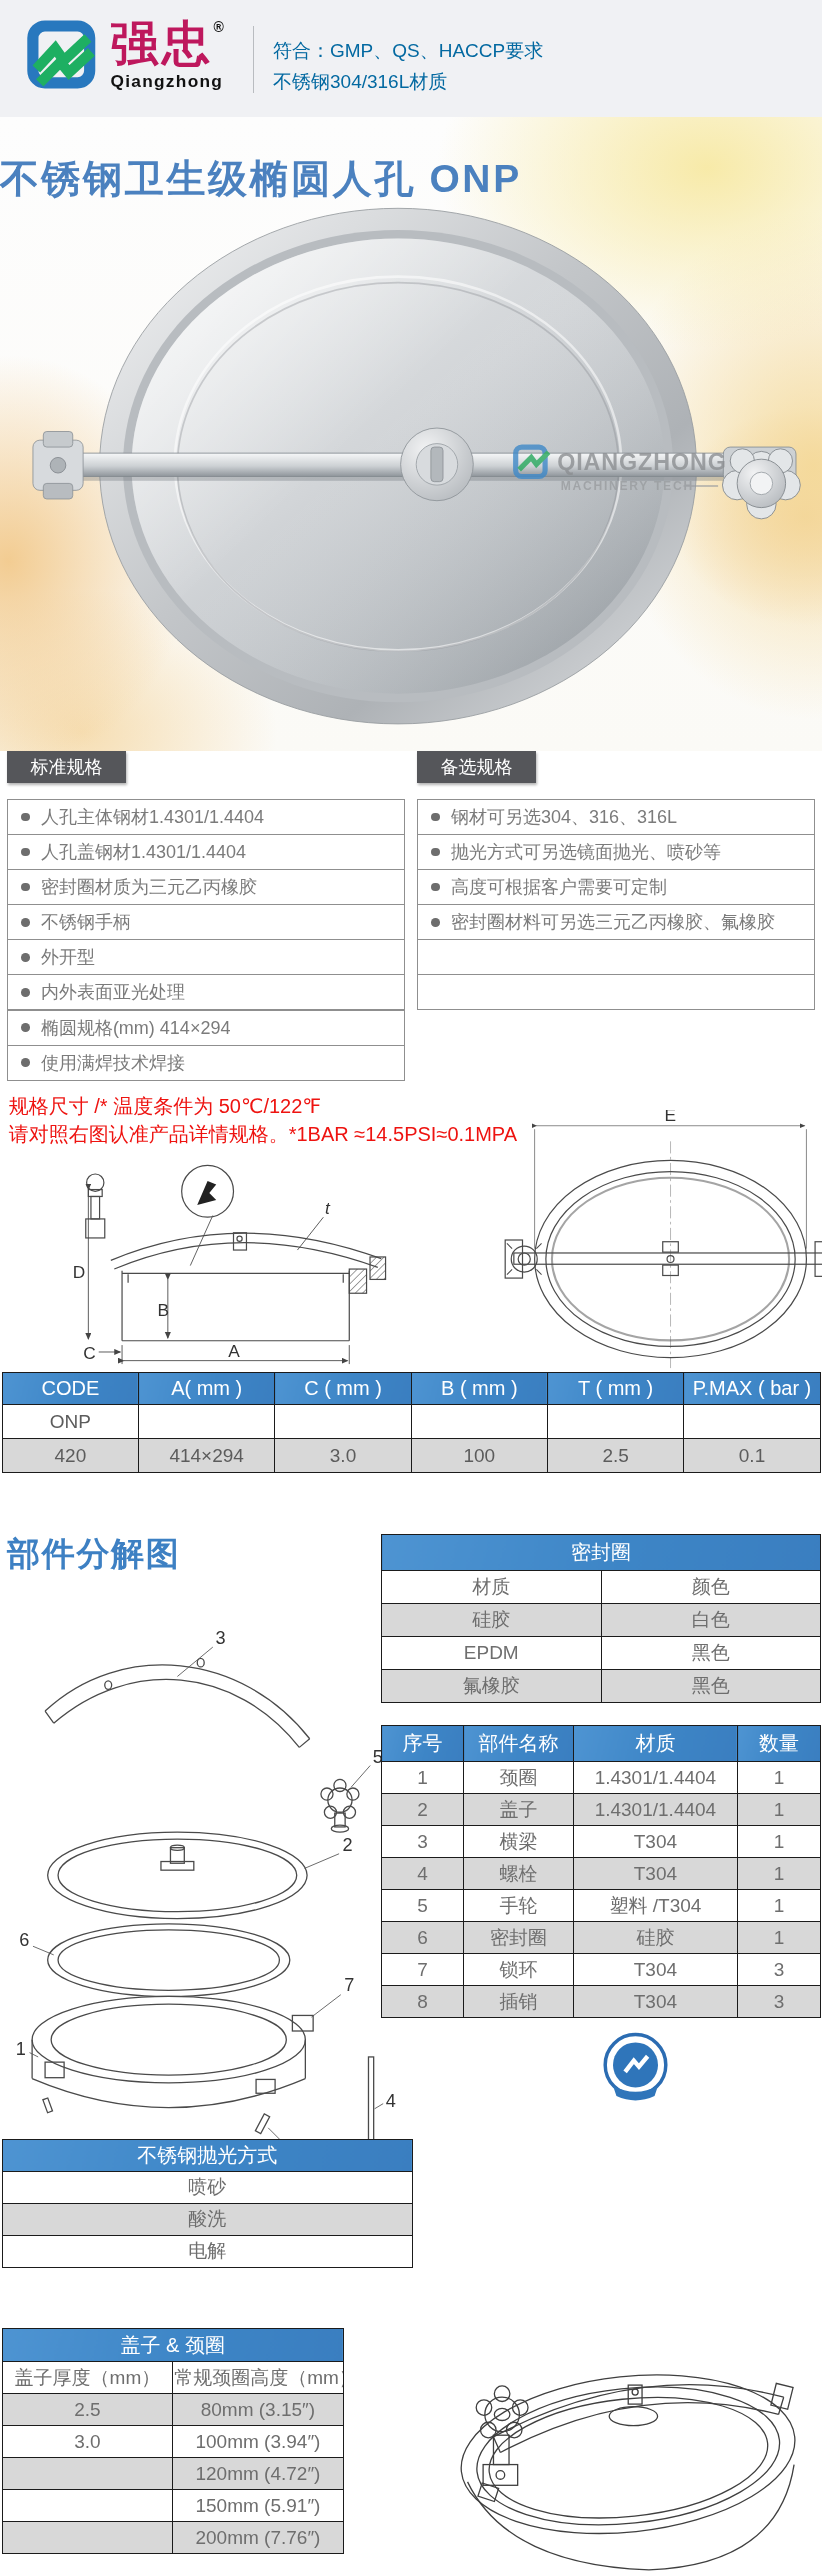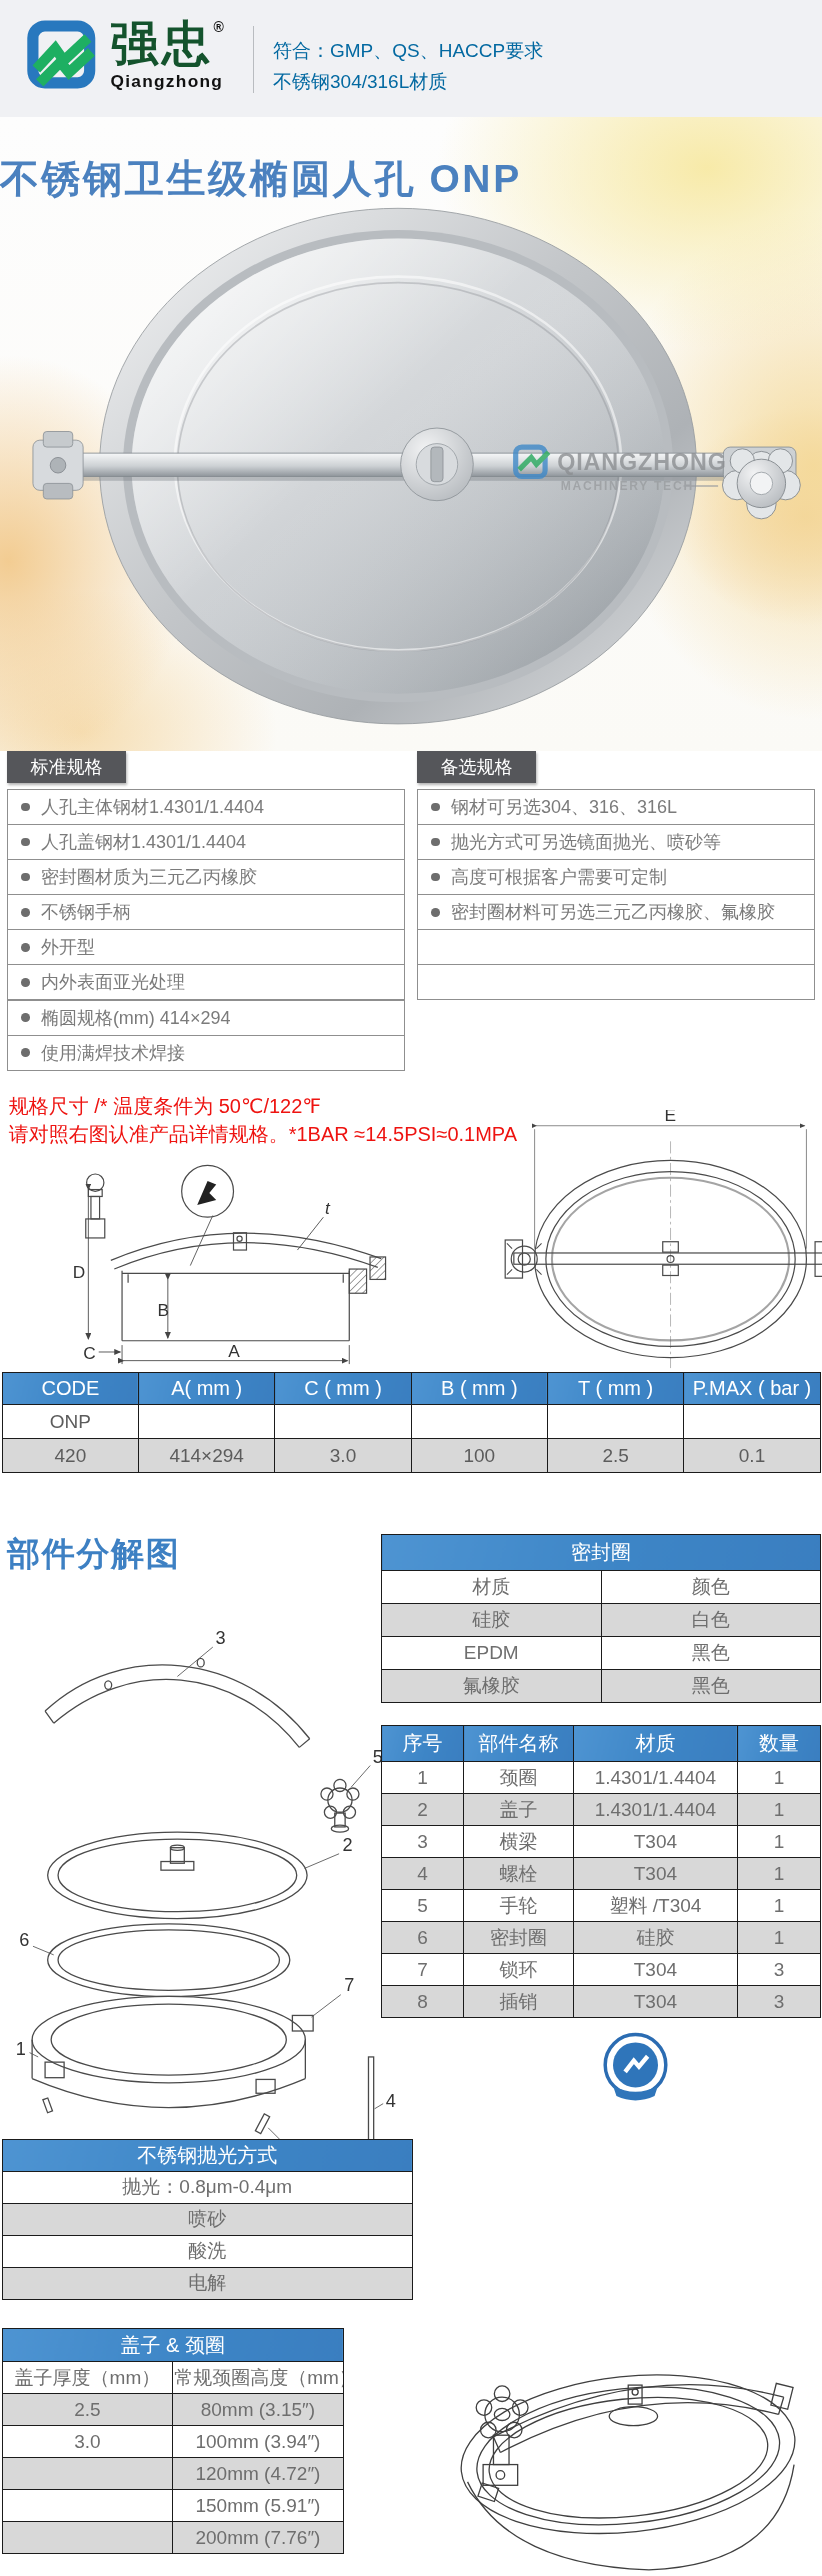--- a/index.html
+++ b/index.html
@@ -3,21 +3,21 @@
 <meta charset="utf-8">
 <style>
   html,body{margin:0;padding:0;background:#ffffff;}
   .page{position:relative;width:822px;height:2576px;margin:0 auto;background:#fff;
         font-family:"Liberation Sans","DejaVu Sans",sans-serif;overflow:hidden;}
 
   
   .top-header{position:absolute;left:0;top:0;width:822px;height:117px;background:#f0f1f4;}
   .logo-wrap{position:absolute;left:26px;top:19px;display:flex;align-items:flex-start;}
   .logo-text{margin-left:10.4px;}
-  .brand-cn{font-size:48px;font-weight:bold;color:#14532d;line-height:50px;letter-spacing:3.5px;}
+  .brand-cn{font-size:48px;font-weight:bold;color:#be185d;line-height:50px;letter-spacing:3.5px;}
   .brand-reg{font-size:14px;font-weight:bold;color:#111;vertical-align:top;}
   .brand-en{font-size:17.3px;font-weight:bold;color:#111;letter-spacing:1.3px;margin-top:1.7px;}
   .header-divider{position:absolute;left:253px;top:26px;width:0.9px;height:67px;background:#b9bcc0;}
   .taglines{position:absolute;left:273px;top:35px;}
   .tagline{font-size:19px;color:#0369a1;line-height:31px;}
 
   
   .hero{position:absolute;left:0;top:117px;width:822px;height:634px;
     background:
       radial-gradient(415px 277px at 86% 8%,  rgba(247,233,164,.95) 0%, rgba(247,233,164,0) 65%),
@@ -30,21 +30,21 @@
       font-size:39px;font-weight:bold;color:#4b81bf;letter-spacing:2.6px;}
   .photo-svg{position:absolute;left:0;top:74px;}
 
   
   .specs{position:absolute;left:0;top:751px;width:822px;}
   .spec-col{position:absolute;top:0;width:398px;}
   .spec-col.left{left:7px;}
   .spec-col.right{left:417px;}
   .spec-header{display:inline-block;background:#55565a;color:#fff;font-size:18px;
       padding:3.5px 23.4px 4.3px 23.4px;box-shadow:0.9px 1.7px 2.6px rgba(0,0,0,.3);}
-  .spec-list{margin-top:7px;}
+  .spec-list{margin-top:17px;}
   .spec-item{height:34px;border:0.9px solid #8f8f8f;margin-top:-0.9px;background:#fff;
       display:flex;align-items:center;padding-left:13px;font-size:18px;color:#7b7b7b;}
   .spec-item .bullet{width:8.7px;height:8.7px;border-radius:50%;background:#6d6d6d;margin-right:11.2px;flex:none;}
 
   
   .notes{position:absolute;left:8.7px;top:1092px;color:#ee1310;font-size:20px;line-height:28px;}
 
   
   .draw-left{position:absolute;left:38px;top:1155px;}
   .draw-right{position:absolute;left:500px;top:1110px;}
@@ -536,23 +536,20 @@
   </svg>
 
   <table class="polish-table">
     <thead>
         <tr>
           <th>不锈钢抛光方式</th>
         </tr>
       </thead>
     <tbody>
         <tr>
-          <td>抛光：0.8μm-0.4μm</td>
-        </tr>
-        <tr>
           <td>喷砂</td>
         </tr>
         <tr>
           <td>酸洗</td>
         </tr>
         <tr>
           <td>电解</td>
         </tr>
       </tbody>
   </table>

